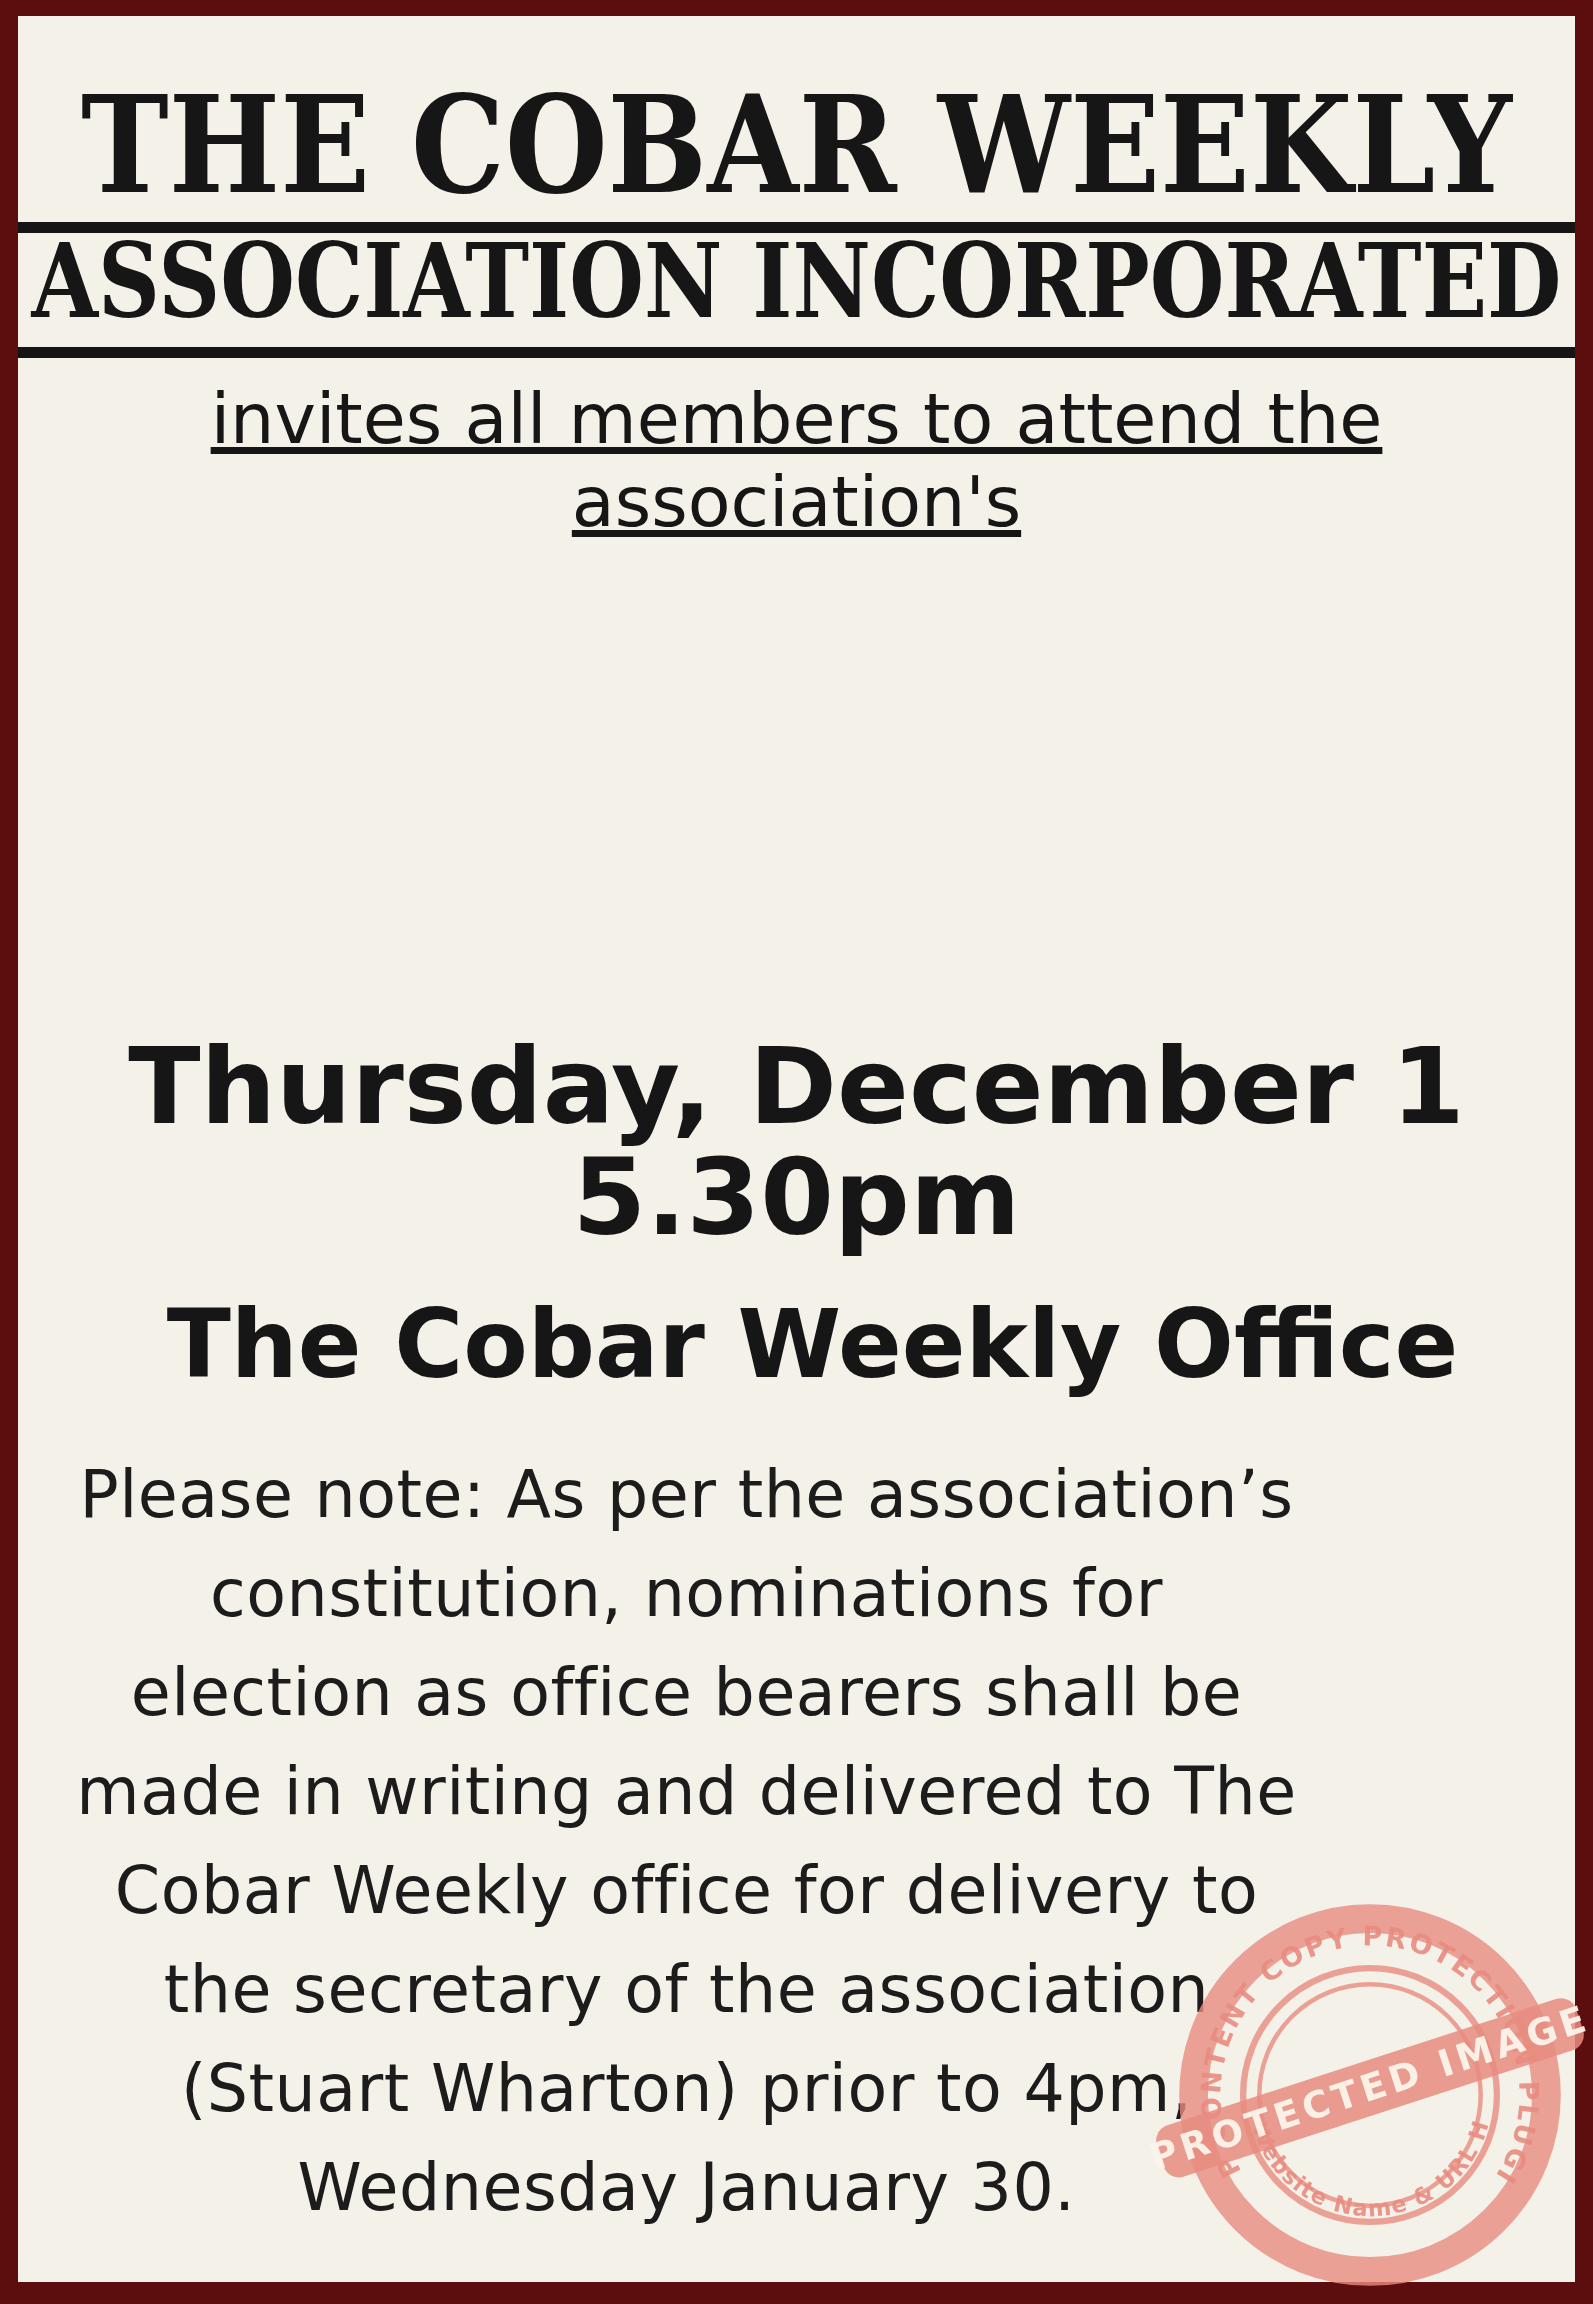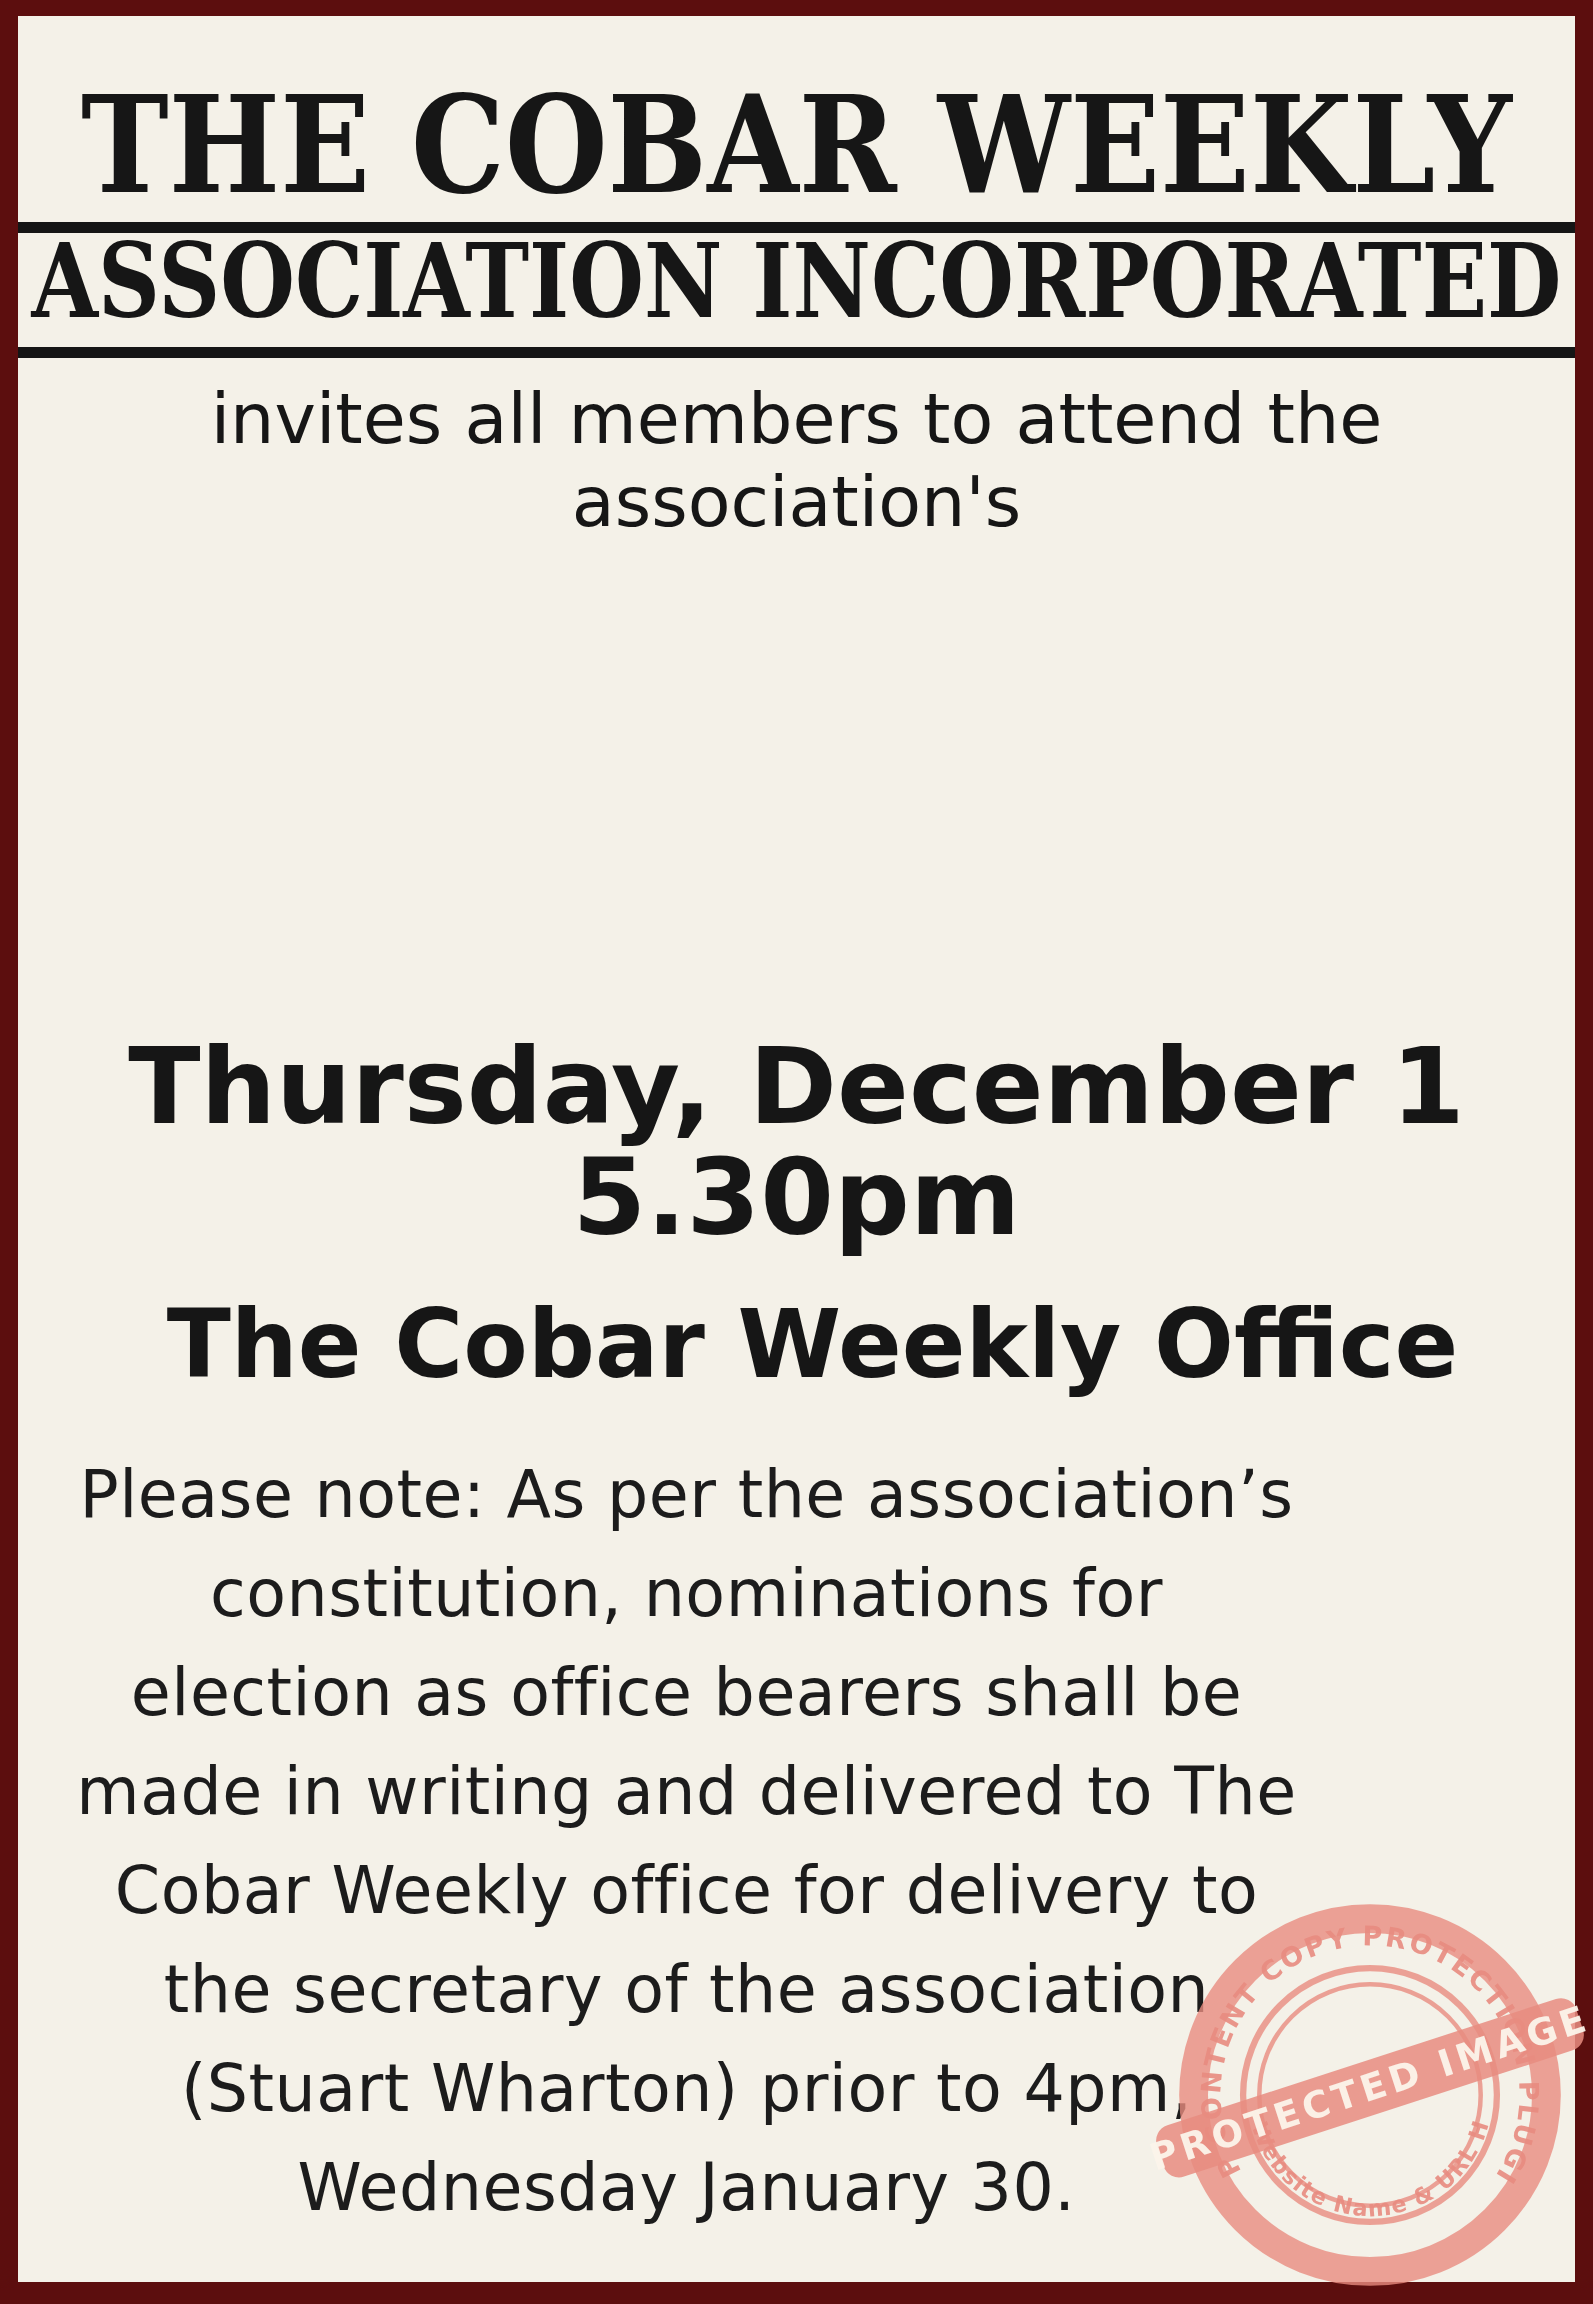--- a/index.html
+++ b/index.html
@@ -25,21 +25,21 @@
   
   .masthead{position:absolute;left:27px;overflow:visible;}
   .masthead text{
     font-family:"DejaVu Serif","Liberation Serif",serif; font-weight:bold;
     fill:var(--text); text-anchor:middle;
   }
   .m1{top:50px;}
   .m2{top:227px;}
   
   .invite{position:absolute;left:0;top:378px;width:1593px;text-align:center;
-    font-size:70px;line-height:83px;color:var(--text);}
+    font-size:70px;line-height:83px;color:var(--text);text-decoration:underline;}
   .invite div{white-space:nowrap;}
   
   .banner{position:absolute;left:108px;top:555px;width:1402px;height:389px;background:var(--banner-bg);}
   .banner svg{position:absolute;left:0;top:0;overflow:visible;}
   .banner text{
     font-family:"DejaVu Serif","Liberation Serif",serif; font-weight:normal;
     fill:var(--banner-text); text-anchor:middle;
   }
   
   .heading{position:absolute;left:0;width:1593px;text-align:center;font-weight:bold;

